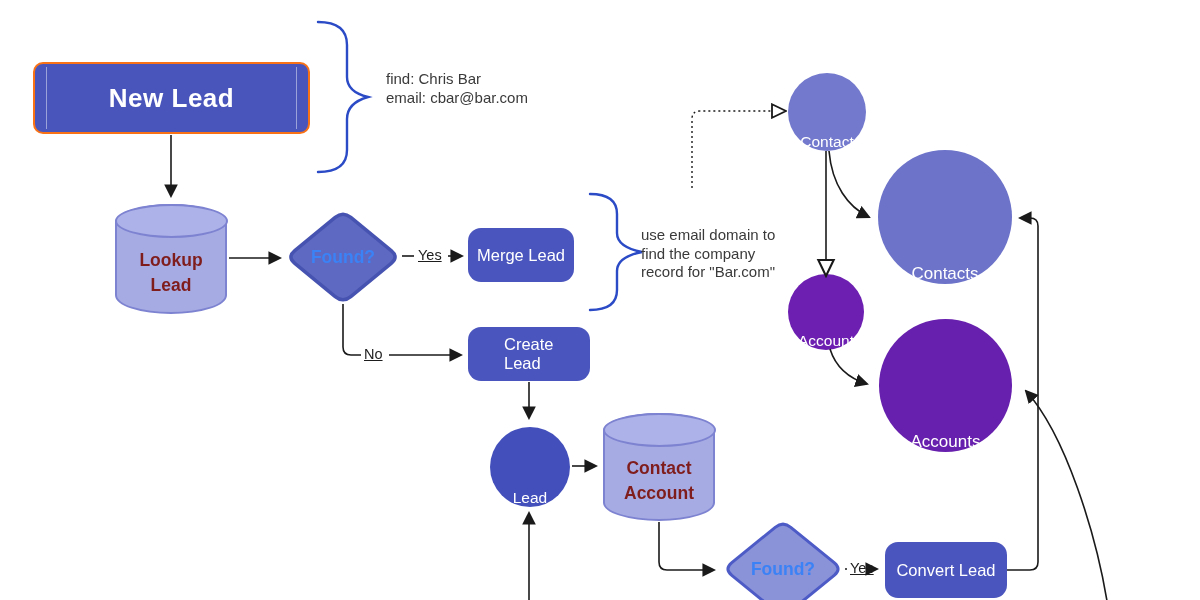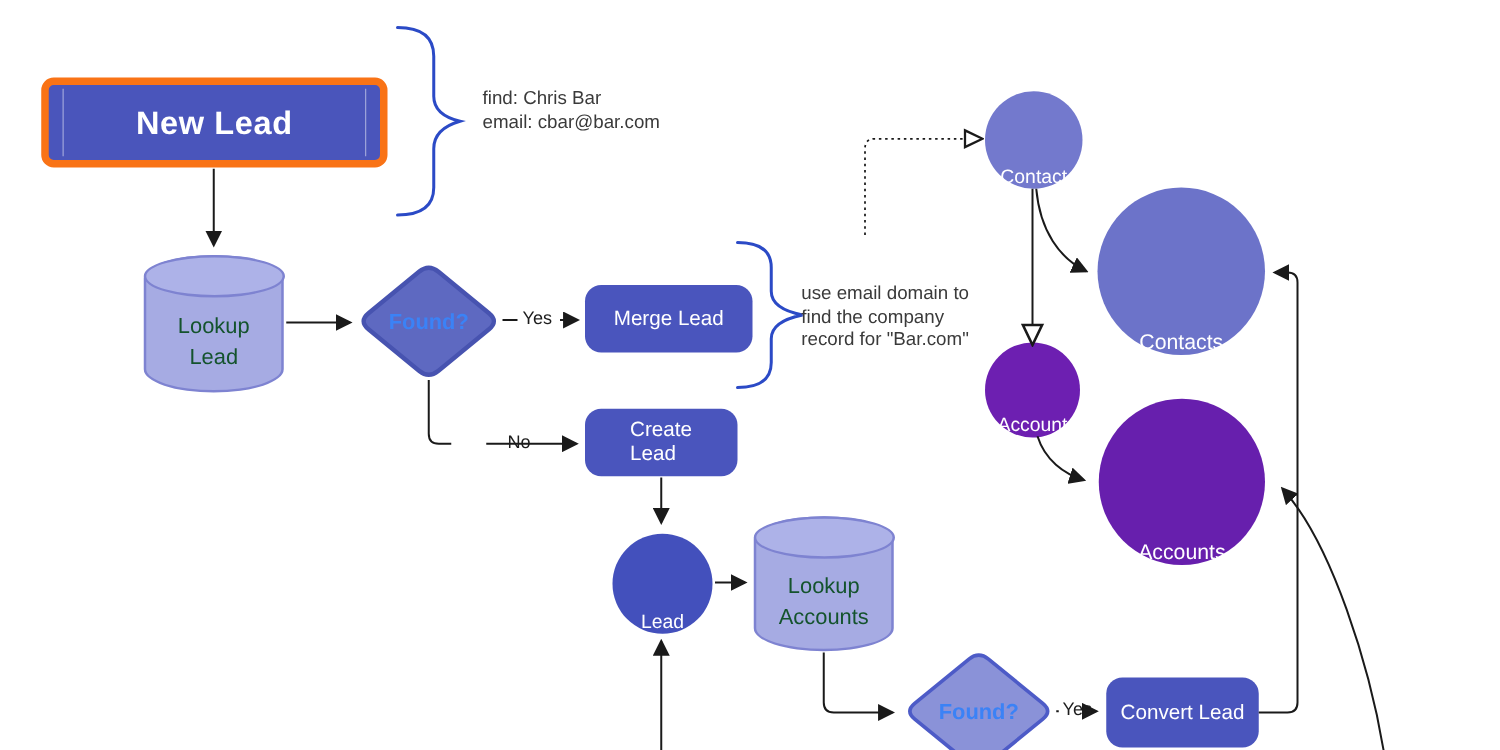--- a/index.html
+++ b/index.html
@@ -2,21 +2,21 @@
 <html><head>
 <meta charset="utf-8">
 <style>
   html,body{margin:0;padding:0;background:#ffffff;}
   #canvas{
     position:relative;width:1200px;height:600px;overflow:hidden;background:#ffffff;
     font-family:"Liberation Sans","DejaVu Sans",sans-serif;
   }
   
   .procbox{
-    position:absolute;background:#4a55bb;border:6px solid #f97316;border-radius:10px;
+    position:absolute;background:#4a55bb;border:2px solid #f97316;border-radius:10px;
     display:flex;align-items:center;justify-content:center;color:#ffffff;
     font-weight:bold;font-size:26px;letter-spacing:.5px;box-sizing:border-box;
   }
   .procbox .innerline{position:absolute;top:3px;bottom:3px;width:1px;background:rgba(255,255,255,.45);}
   .actionbox{
     position:absolute;background:#4a55bd;border-radius:13px;
     display:flex;align-items:center;justify-content:center;color:#ffffff;
     font-size:16.5px;box-sizing:border-box;
   }
   .circle{
@@ -27,28 +27,28 @@
   .cylinder{
     position:absolute;background:#a6abe3;border:2.5px solid #7e83d1;
     border-radius:50% / 17%;box-sizing:border-box;z-index:1;
   }
   .cyl-lid{
     position:absolute;top:-2.5px;left:-2.5px;right:-2.5px;height:34px;
     background:#adb2e8;border:2.5px solid #7e83d1;border-radius:50%;box-sizing:border-box;
   }
   .cyl-label{
     position:absolute;left:0;right:0;top:36px;bottom:8px;display:flex;align-items:center;justify-content:center;
-    text-align:center;font-weight:normal;font-size:17.5px;line-height:25px;color:#14532d;
+    text-align:center;font-weight:bold;font-size:17.5px;line-height:25px;color:#7f1d1d;
   }
   .cyl-label > span{display:inline-block;width:80px;}
   .diamond-label{
     position:absolute;display:flex;align-items:center;justify-content:center;
     font-weight:bold;font-size:17.5px;color:#3b82f6;z-index:3;
   }
-  .edge-label{position:absolute;font-size:14.5px;color:#1d1d1d;z-index:3;}
+  .edge-label{position:absolute;font-size:14.5px;color:#1d1d1d;z-index:3;text-decoration:underline;}
   .annotation{position:absolute;font-size:15px;line-height:18.5px;color:#3a3a3a;z-index:3;}
   .annotation span{display:block;}
   #connector-layer{position:absolute;left:0;top:0;z-index:2;pointer-events:none;}
 </style>
 </head>
 <body>
 
 <div id="canvas">
 
   <div class="procbox" style="left:33px;top:62px;width:277px;height:72px;">
@@ -57,40 +57,40 @@
     <span>New Lead</span>
   </div>
 
   <div class="cylinder" style="left:115px;top:204px;width:112px;height:110px;">
     <div class="cyl-lid"></div>
     <div class="cyl-label">
         <span>Lookup Lead</span>
       </div>
   </div>
 
-  <div class="actionbox" style="left:468px;top:228px;width:134px;height:54px;text-align:right;">
+  <div class="actionbox" style="left:468px;top:228px;width:106px;height:54px;text-align:right;">
     <span>Merge Lead</span>
   </div>
 
   <div class="actionbox" style="left:468px;top:327px;width:122px;height:54px;padding-left:36px;">
     <span>Create Lead</span>
   </div>
 
   <div class="actionbox" style="left:885px;top:542px;width:122px;height:56px;">
     <span>Convert Lead</span>
   </div>
 
   <div class="circle" style="left:490px;top:427px;width:80px;height:80px;background:#4350bc;">
     <span>Lead</span>
   </div>
 
   <div class="cylinder" style="left:603px;top:413px;width:112px;height:108px;">
     <div class="cyl-lid"></div>
     <div class="cyl-label">
-        <span>Lookup Accounts</span>
+        <span>Contact Account</span>
       </div>
   </div>
 
   <div class="circle" style="left:788px;top:73px;width:78px;height:78px;background:#7379cd;">
     <span>Contact</span>
   </div>
 
   <div class="circle big" style="left:878px;top:150px;width:134px;height:134px;background:#6c73c9;">
     <span>Contacts</span>
   </div>
@@ -146,21 +146,21 @@
   <div class="diamond-label" style="left:287px;top:211px;width:112px;height:92px;">
     <span>Found?</span>
   </div>
   <div class="diamond-label" style="left:724px;top:521px;width:118px;height:96px;">
     <span>Found?</span>
   </div>
 
   <div class="edge-label" style="left:418px;top:247px;">
     <span>Yes</span>
   </div>
-  <div class="edge-label" style="left:364px;top:346px;margin-left:42px;">
+  <div class="edge-label" style="left:364px;top:346px;">
     <span>No</span>
   </div>
   <div class="edge-label" style="left:850px;top:560px;">
     <span>Yes</span>
   </div>
 
   <div class="annotation" style="left:386px;top:70px;">
     <span>find: Chris Bar</span>
     <span>email: cbar@bar.com</span>
   </div>

